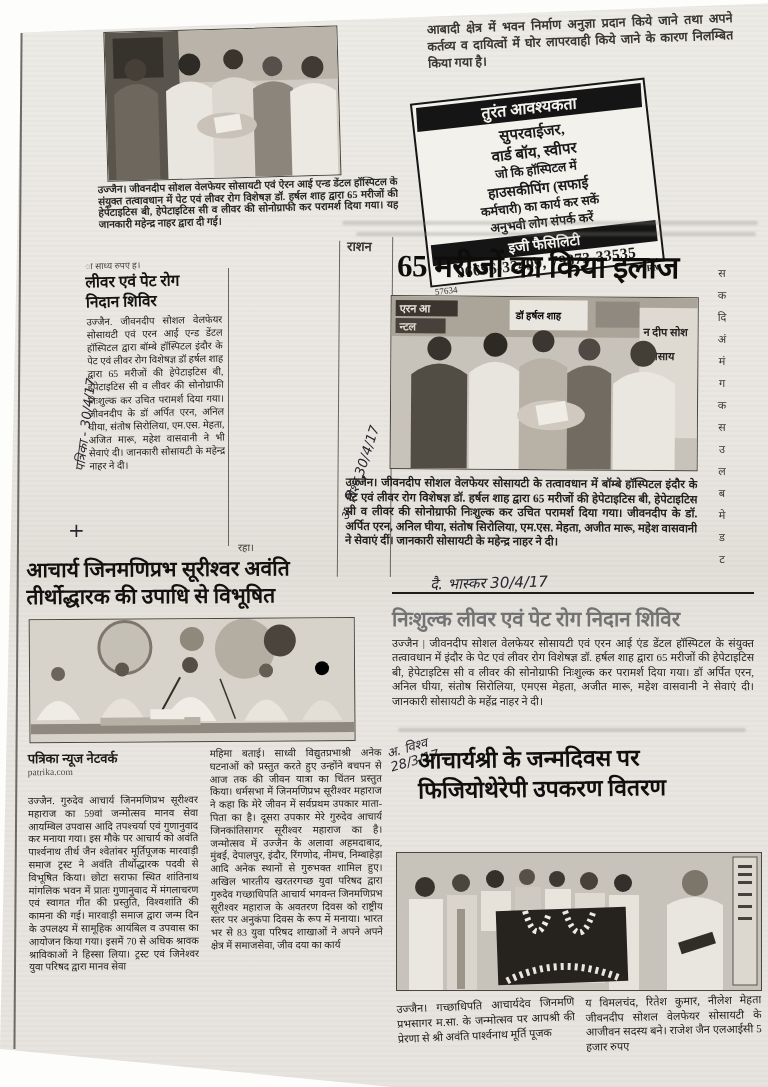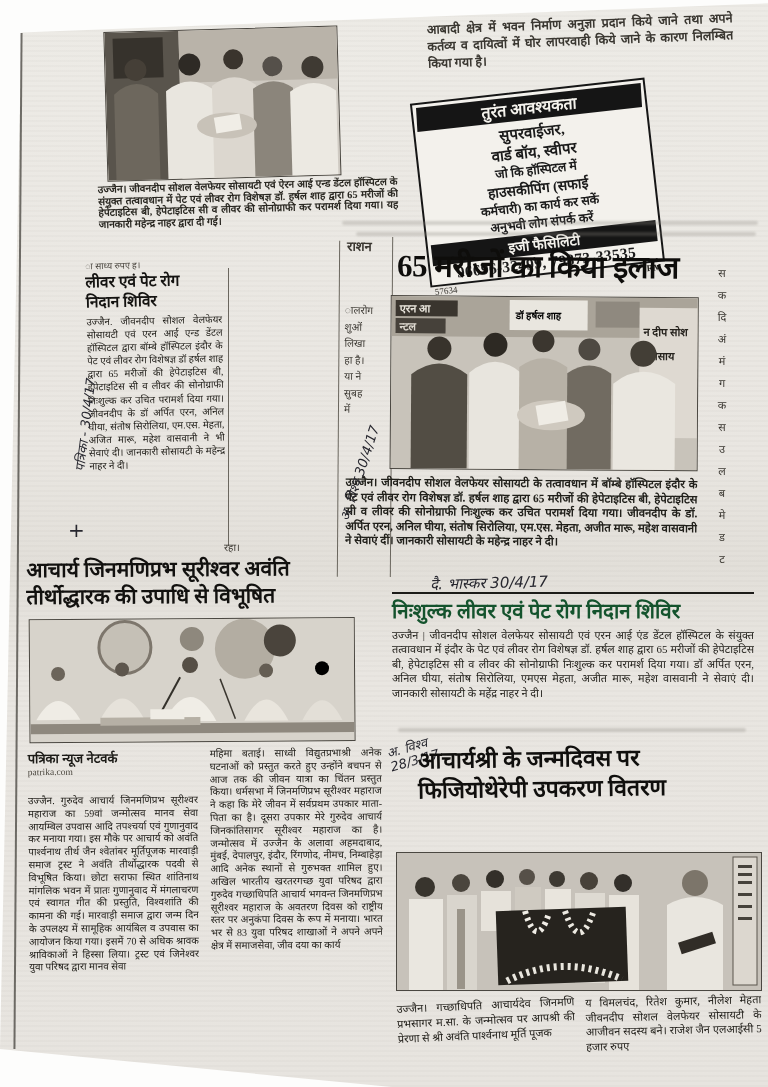--- a/index.html
+++ b/index.html
@@ -85,29 +85,20 @@
   <div class="abs hw" style="left:68px;top:518px;font-size:20px;">+</div>
 
   <div class="smudge" style="left:342px;top:221px;width:416px;height:4px;"></div>
   <div class="smudge" style="left:356px;top:232px;width:400px;height:4px;"></div>
 
   <div class="abs" style="left:338px;top:238px;width:366px;height:342px;transform:rotate(0.4deg);">
     <div class="rule-v" style="left:0;top:4px;height:336px;"></div>
     <div class="rule-v" style="left:53px;top:0;height:340px;"></div>
 
     <div class="abs frag" style="left:8px;top:0;font-size:13px;font-weight:700;">राशन</div>
-    <div class="abs frag" style="left:6px;top:66px;width:44px;font-size:10.3px;line-height:16.5px;">
-      <div>ालरोग</div>
-      <div>शुओं</div>
-      <div>लिखा</div>
-      <div>हा है।</div>
-      <div>या ने</div>
-      <div>सुबह</div>
-      <div>में</div>
-    </div>
 
     <div class="abs" style="left:58px;top:6px;width:306px;font-size:31px;font-weight:800;color:#0e0d0b;white-space:nowrap;letter-spacing:-0.5px;">65 मरीजों का किया इलाज</div>
 
     <svg class="abs ph" style="left:52px;top:58px;" width="306" height="172" viewBox="0 0 306 172">
       <rect width="306" height="172" fill="#c8c3ba"></rect>
       <rect x="0" y="0" width="306" height="40" fill="#aaa499"></rect>
       <rect x="4" y="4" width="62" height="16" fill="#3a352e"></rect>
       <rect x="4" y="22" width="50" height="15" fill="#46413a"></rect>
       <rect x="118" y="3" width="78" height="30" fill="#e9e6df"></rect>
       <rect x="204" y="4" width="44" height="26" fill="#8f897f"></rect>
@@ -145,26 +136,26 @@
       <div>ग</div>
     <div>क</div>
       <div>स</div>
     <div>उ</div>
       <div>ल</div>
     <div>ब</div>
       <div>मे</div>
     <div>ड</div>
       <div>ट</div>
   </div>
-  <div class="abs frag" style="left:224px;top:540px;font-size:10px;">रहा।</div>
+  <div class="abs frag" style="left:238px;top:540px;font-size:10px;">रहा।</div>
 
   <div class="abs hw" style="left:430px;top:572px;font-size:15px;transform:rotate(-1.5deg);">दै. भास्कर 30/4/17</div>
 
   <div class="abs" style="left:392px;top:592px;width:362px;">
-    <div style="border-top:2px solid #1c1b18;padding-top:2px;font-size:20.5px;font-weight:800;color:#14532d;white-space:nowrap;">निःशुल्क लीवर एवं पेट रोग निदान शिविर</div>
+    <div style="border-top:2px solid #1c1b18;padding-top:10px;font-size:20.5px;font-weight:800;color:#737373;white-space:nowrap;">निःशुल्क लीवर एवं पेट रोग निदान शिविर</div>
     <div class="jt" style="margin-top:4px;font-size:10.9px;line-height:14.4px;height:102px;overflow:hidden;color:#22201b;">उज्जैन | जीवनदीप सोशल वेलफेयर सोसायटी एवं एरन आई एंड डेंटल हॉस्पिटल के संयुक्त तत्वावधान में इंदौर के पेट एवं लीवर रोग विशेषज्ञ डॉ. हर्षल शाह द्वारा 65 मरीजों की हेपेटाइटिस बी, हेपेटाइटिस सी व लीवर की सोनोग्राफी निःशुल्क कर परामर्श दिया गया। डॉ अर्पित एरन, अनिल घीया, संतोष सिरोलिया, एमएस मेहता, अजीत मारू, महेश वासवानी ने सेवाएं दी। जानकारी सोसायटी के महेंद्र नाहर ने दी।</div>
     <div class="smudge" style="left:6px;top:136px;width:348px;height:4px;"></div>
   </div>
 
   <div class="abs" style="left:22px;top:556px;width:362px;height:500px;transform:rotate(-0.4deg);overflow:hidden;">
     <div style="padding-left:6px;font-size:21px;font-weight:800;line-height:27px;color:#12110f;">
       <span>आचार्य जिनमणिप्रभ सूरीश्वर अवंति</span><br>
       <span>तीर्थोद्धारक की उपाधि से विभूषित</span>
     </div>
     <svg class="abs ph" style="left:8px;top:62px;" width="324" height="122" viewBox="0 0 324 122">

